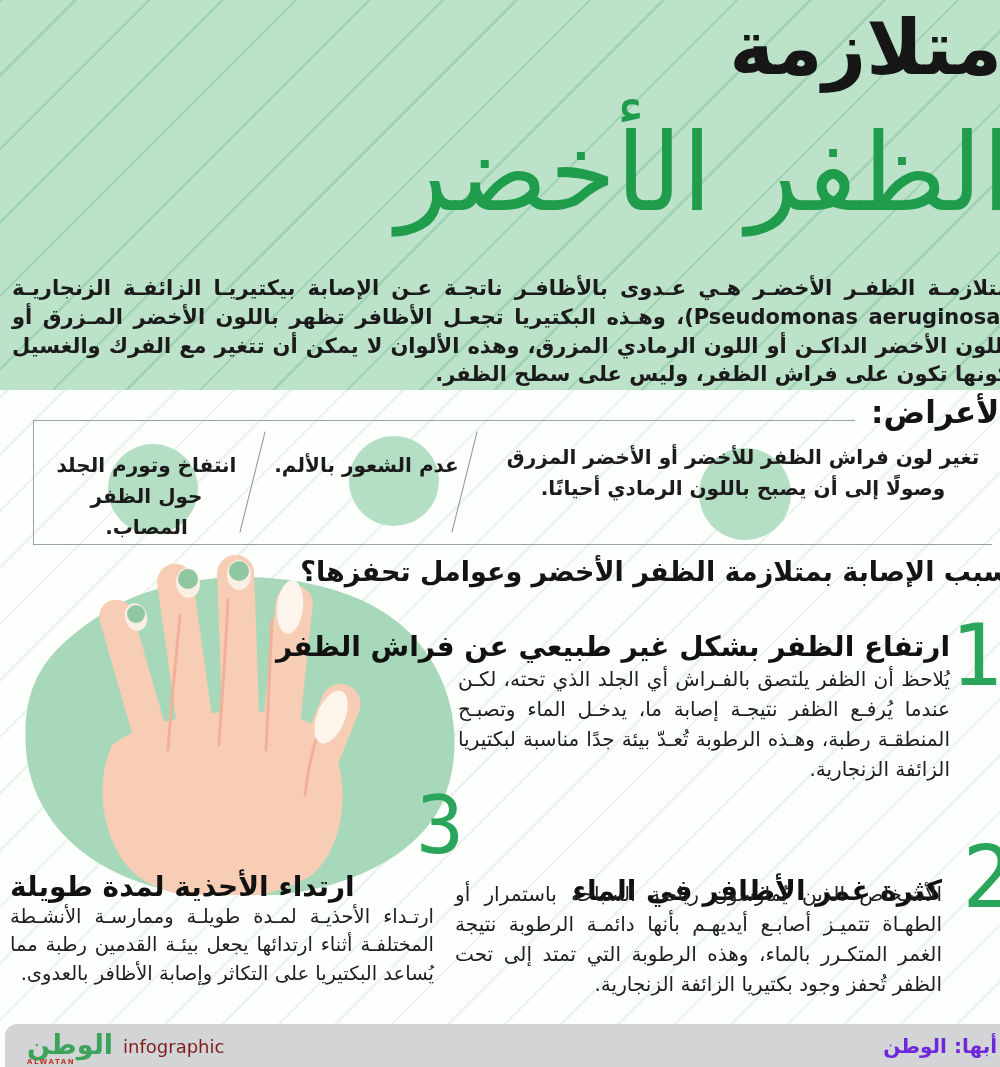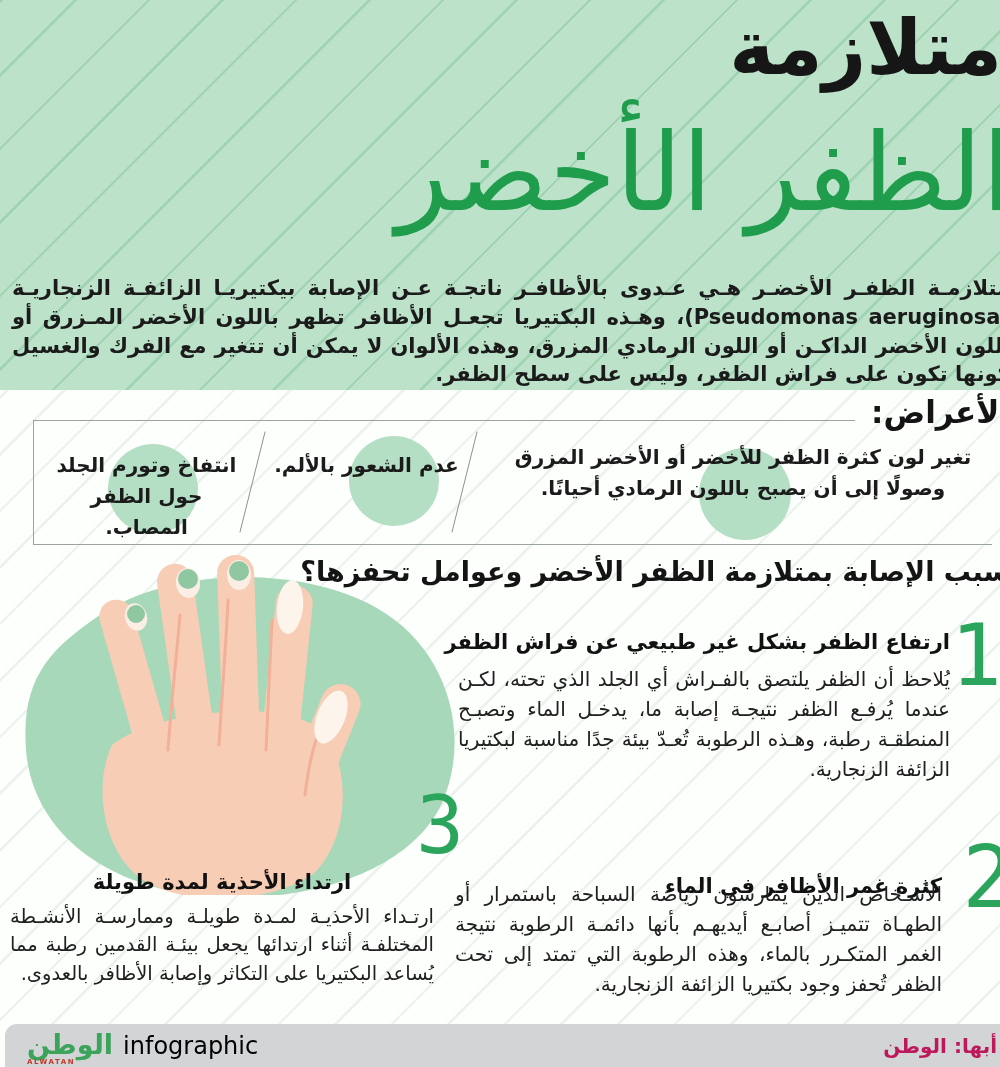--- a/index.html
+++ b/index.html
@@ -18,36 +18,36 @@
   .sym-box{position:absolute;left:33px;top:420px;width:958px;height:124px;border-left:1.6px solid #9aa39d;border-bottom:1.6px solid #9aa39d;}
   .sym-circle{position:absolute;border-radius:50%;background:#b5dfc5;}
   .sym-item{position:absolute;font-size:20px;font-weight:700;color:#1b1b1b;direction:rtl;text-align:center;line-height:1.55;}
   .sym-div{position:absolute;width:0;border-left:1.4px solid #8f8f8f;height:104px;top:10px;transform:rotate(14deg);}
   .causes-heading{position:absolute;top:556px;right:14px;font-size:27px;font-weight:700;color:#141414;direction:rtl;margin-left:40px;}
   .hand-svg{position:absolute;left:0;top:545px;width:470px;height:350px;}
   .cause-num{position:absolute;font-family:"DejaVu Sans Mono","DejaVu Sans",monospace;color:#2ba55c;line-height:1;}
   .num1{top:612px;right:22px;font-size:86px;}
   .num2{top:834px;right:10px;font-size:86px;}
   .num3{top:786px;left:416px;font-size:80px;}
-  .cause-title{position:absolute;font-size:21px;font-weight:900;color:#111;direction:rtl;text-align:center;}
+  .cause-title{position:absolute;font-size:28px;font-weight:900;color:#111;direction:rtl;text-align:left;}
   .cause-body{position:absolute;font-size:20px;font-weight:500;color:#202020;direction:rtl;
     text-align:justify;text-align-last:right;line-height:1.5;}
   .c1-title{top:630px;right:74px;}
   .c1-body{top:664px;right:74px;left:458px;}
   .c2-title{top:845px;right:82px;margin-top:29px;}
   .c2-body{top:879px;right:82px;left:455px;}
   .c3-title{top:870px;left:10px;width:424px;}
   .c3-body{top:903px;left:10px;width:424px;line-height:1.45;font-size:19.5px;}
   .footer{position:absolute;left:5px;right:5px;top:1024px;height:44px;background:#d2d4d6;
     border-radius:12px 12px 0 0;display:flex;align-items:center;justify-content:space-between;padding:0 22px;box-sizing:border-box;}
   .logo-wrap{display:flex;align-items:center;gap:10px;}
   .logo{position:relative;font-size:27px;font-weight:900;color:#3ca35a;line-height:1;direction:rtl;padding-bottom:4px;}
   .logo-sub{position:absolute;left:0;bottom:-4px;font-size:7px;font-weight:700;color:#c0392b;letter-spacing:1.6px;direction:ltr;}
-  .infographic-label{font-size:24px;color:#000000;}
-  .credit{font-size:20px;font-weight:700;color:#be185d;direction:rtl;}
+  .infographic-label{font-size:18px;color:#7f1d1d;}
+  .credit{font-size:20px;font-weight:700;color:#6d28d9;direction:rtl;}
 </style>
 </head>
 <body>
 
 <div class="page">
 
   <div class="hero"></div>
 
   <div class="title-prefix">متلازمة</div>
   <div class="title-main">الظفر الأخضر</div>
@@ -57,21 +57,21 @@
   <div class="sym-topline"></div>
   <div class="sym-rightline"></div>
   <div class="sym-heading">الأعراض:</div>
 
   <div class="sym-box">
     <div class="sym-circle" style="left:665px;top:28px;width:92px;height:92px;"></div>
     <div class="sym-circle" style="left:315px;top:16px;width:90px;height:90px;"></div>
     <div class="sym-circle" style="left:74px;top:24px;width:90px;height:90px;"></div>
     <div class="sym-div" style="left:430px;"></div>
     <div class="sym-div" style="left:218px;"></div>
-    <div class="sym-item" style="left:470px;right:10px;top:22px;">تغير لون كثرة الظفر للأخضر أو الأخضر المزرق وصولًا إلى أن يصبح باللون الرمادي أحيانًا.</div>
+    <div class="sym-item" style="left:470px;right:10px;top:22px;">تغير لون فراش الظفر للأخضر أو الأخضر المزرق وصولًا إلى أن يصبح باللون الرمادي أحيانًا.</div>
     <div class="sym-item" style="left:15px;width:195px;top:30px;">انتفاخ وتورم الجلد حول الظفر المصاب.</div>
     <div class="sym-item" style="left:240px;width:185px;top:30px;">عدم الشعور بالألم.</div>
   </div>
 
   <div class="causes-heading">سبب الإصابة بمتلازمة الظفر الأخضر وعوامل تحفزها؟</div>
 
   <svg class="hand-svg" viewBox="0 0 470 350">
     <path d="M100,70 C170,22 300,20 375,62 C448,102 472,190 442,258 C408,332 292,362 195,350 C98,338 32,282 26,205 C21,135 48,105 100,70 Z" fill="#a7d8b9"></path>
     <g>
       <g fill="#f8cdb5">

